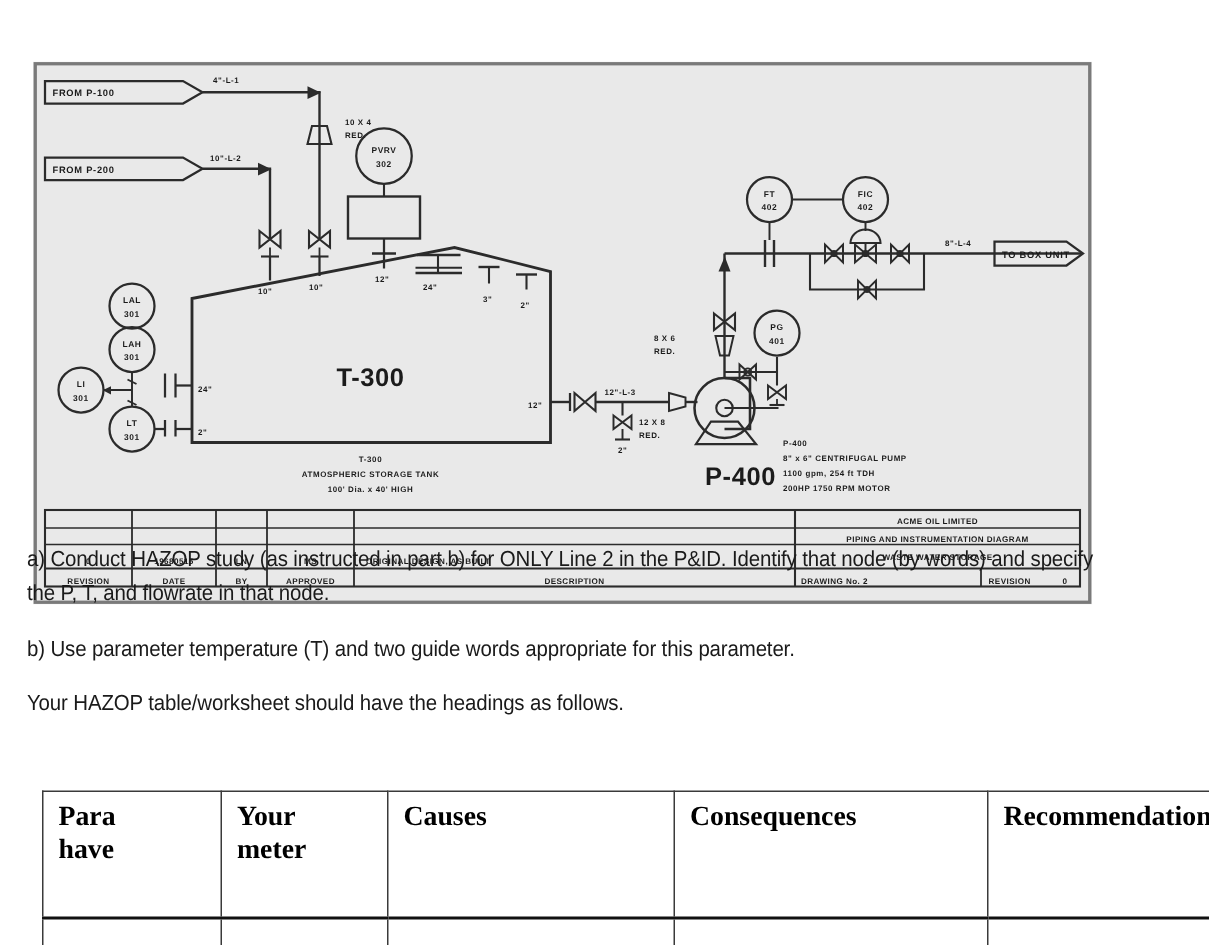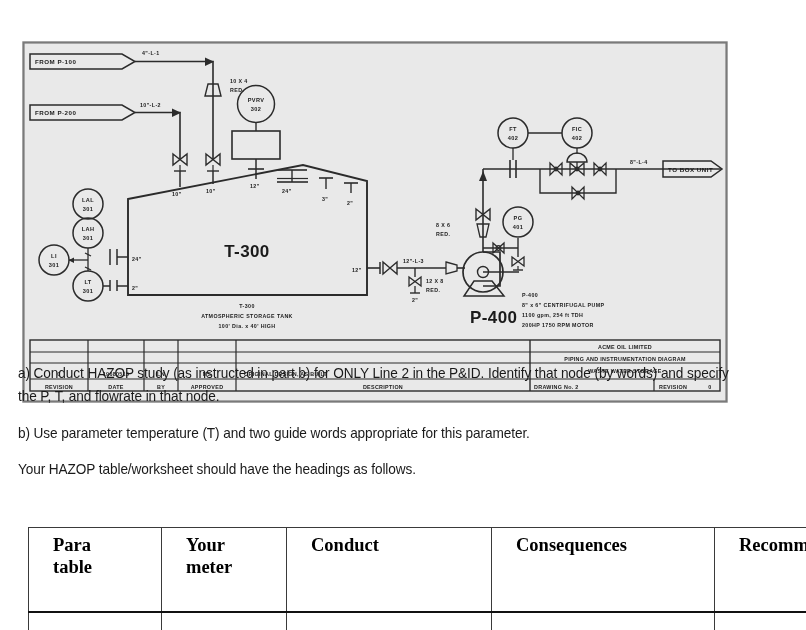--- a/index.html
+++ b/index.html
@@ -57,21 +57,21 @@
     border-collapse: collapse;
     width: 748px;
     table-layout: fixed;
   }
   table.hazop th {
     font-family: "Liberation Serif", serif;
     font-weight: bold;
     font-size: 18.5px;
     text-align: left;
     vertical-align: top;
-    padding: 7px 8px 4px 24px;
+    padding: 7px 8px 4px 10px;
     border-left: 1px solid #3a3a3a;
     border-right: 1px solid #3a3a3a;
     border-top: 1px solid #3a3a3a;
     border-bottom: 2px solid #111;
     height: 72px;
     line-height: 1.18;
     color: #000;
   }
   table.hazop td.body-cell {
     border-left: 1px solid #3a3a3a;
@@ -377,27 +377,27 @@
   <p class="q-para">b)  Use parameter temperature (T) and two guide words appropriate for this parameter.</p>
   <p class="q-para">Your HAZOP table/worksheet should have the headings as follows.</p>
 </div>
 
 <div id="hazop-table-wrap">
   <table class="hazop">
     <thead>
       <tr>
         <th class="col-param">
           <span>Para</span><br>
-          <span>table</span>
+          <span>have</span>
         </th>
         <th class="col-guide">
           <span>Your</span><br>
           <span>meter</span>
         </th>
-        <th class="col-causes">Conduct</th>
+        <th class="col-causes">Causes</th>
         <th class="col-cons">Consequences</th>
         <th class="col-recs">Recommendations</th>
       </tr>
     </thead>
     <tbody>
       <tr>
         <td class="body-cell"></td>
         <td class="body-cell"></td>
         <td class="body-cell"></td>
         <td class="body-cell"></td>

